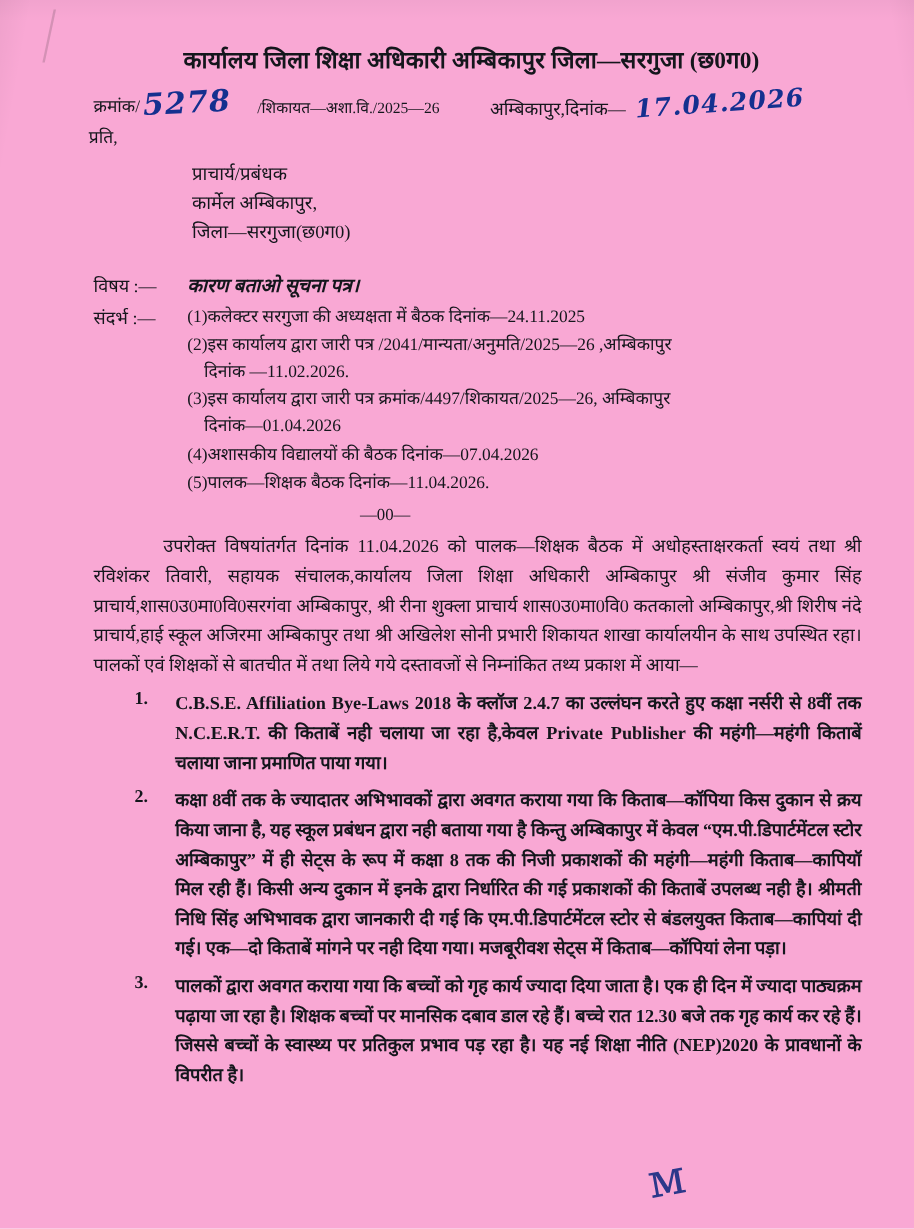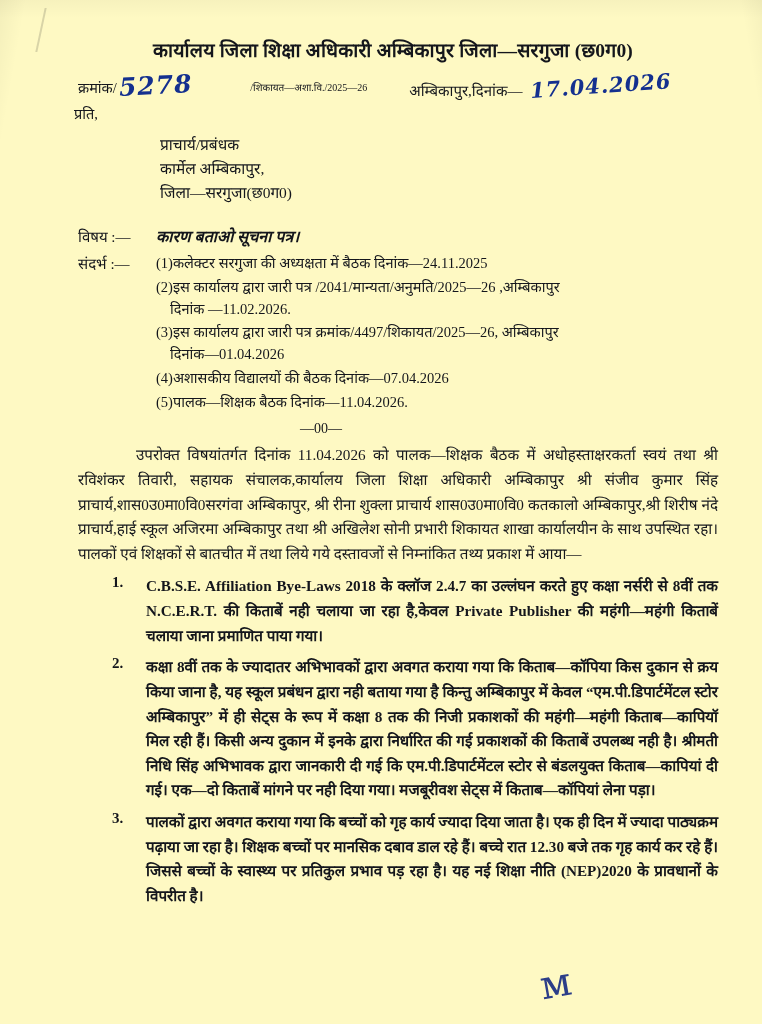--- a/index.html
+++ b/index.html
@@ -12,21 +12,21 @@
     height: 1024px;
     font-family: "Liberation Serif", serif;
     color: #14161c;
     position: relative;
     overflow: hidden;
   }
   .page {
     position: relative;
     width: 762px;
     height: 1024px;
-    background: #fef9c3;
+    background: #f9a8d4;
     box-sizing: border-box;
     padding: 0;
   }
   
   .page::before {
     content: "";
     position: absolute;
     inset: 0;
     background:
       linear-gradient(100deg, rgba(0,0,0,0.045) 0px, rgba(0,0,0,0.0) 26px),
@@ -64,23 +64,23 @@
   }
   .ref-number {
     font-size: 25px;
     position: relative;
     top: -6px;
     left: 2px;
     transform: rotate(-3deg);
     display: inline-block;
   }
   .ref-mid {
-    margin-left: 60px;
+    margin-left: 24px;
     white-space: nowrap;
-    font-size: 10px;
+    font-size: 13px;
     position: relative;
     top: 3px;
   }
   .ref-place {
     margin-left: 42px;
     white-space: nowrap;
     font-size: 15px;
     position: relative;
     top: 3px;
   }

